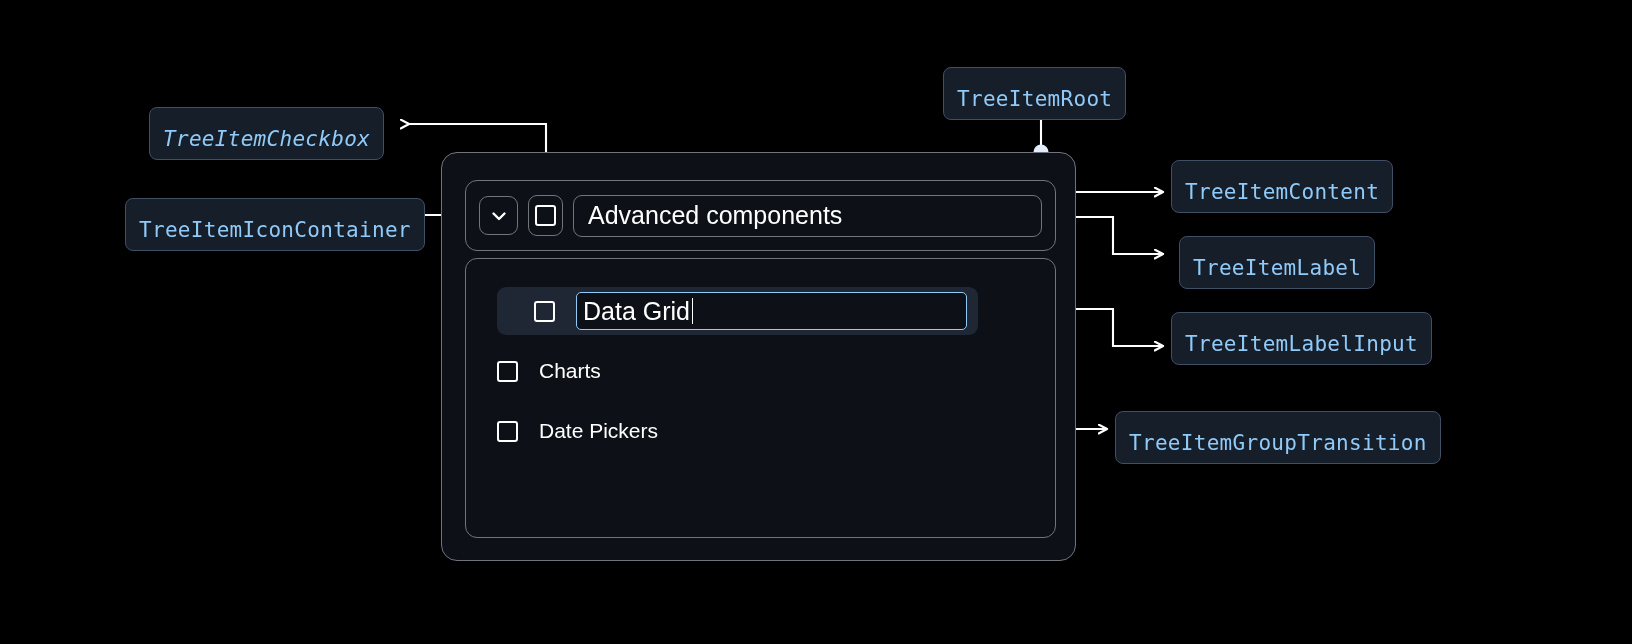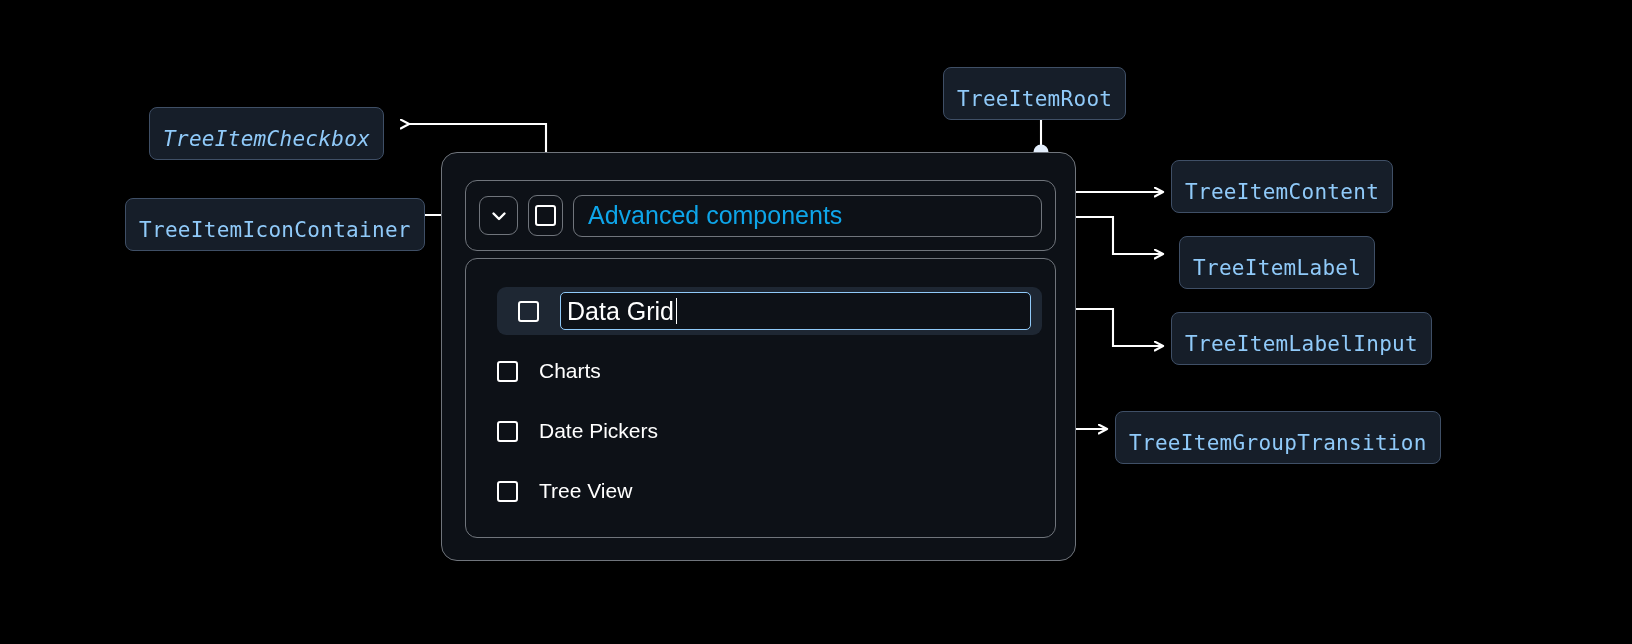--- a/index.html
+++ b/index.html
@@ -95,21 +95,21 @@
   }
 
   .tree-label {
     flex: 1 1 auto;
     height: 42px;
     border: 1.5px solid #70757c;
     border-radius: 9px;
     display: flex;
     align-items: center;
     padding-left: 14px;
-    color: #0ea5e9;
+    color: #ffffff;
     font-size: 25px;
   }
 
   
   .group-transition {
     position: absolute;
     left: 465px; top: 258px;
     width: 591px; height: 280px;
     border: 1.5px solid #70757c;
     border-radius: 12px;
@@ -121,22 +121,22 @@
     align-items: center;
     height: 48px;
     margin: 0 0 12px 0;
     padding-left: 31px;
     gap: 21px;
     border-radius: 9px;
   }
   .grow.selected {
     background: #1e2733;
     margin-left: 31px;
-    padding-left: 0;
-    width: 545px;
+    padding-left: 16px;
+    width: 481px;
   }
   .grow.selected .cbx { margin-left: 0; }
 
   .grow-text {
     color: #ffffff;
     font-size: 21px;
   }
 
   .label-input {
     flex: 1 1 auto;
@@ -252,18 +252,14 @@
   <div class="grow">
     <span class="cbx"></span>
     <span class="grow-text">Charts</span>
   </div>
 
   <div class="grow">
     <span class="cbx"></span>
     <span class="grow-text">Date Pickers</span>
   </div>
 
-  <div class="grow">
-    <span class="cbx"></span>
-    <span class="grow-text">Tree View</span>
-  </div>
 
 </div>
 
 </body></html>

